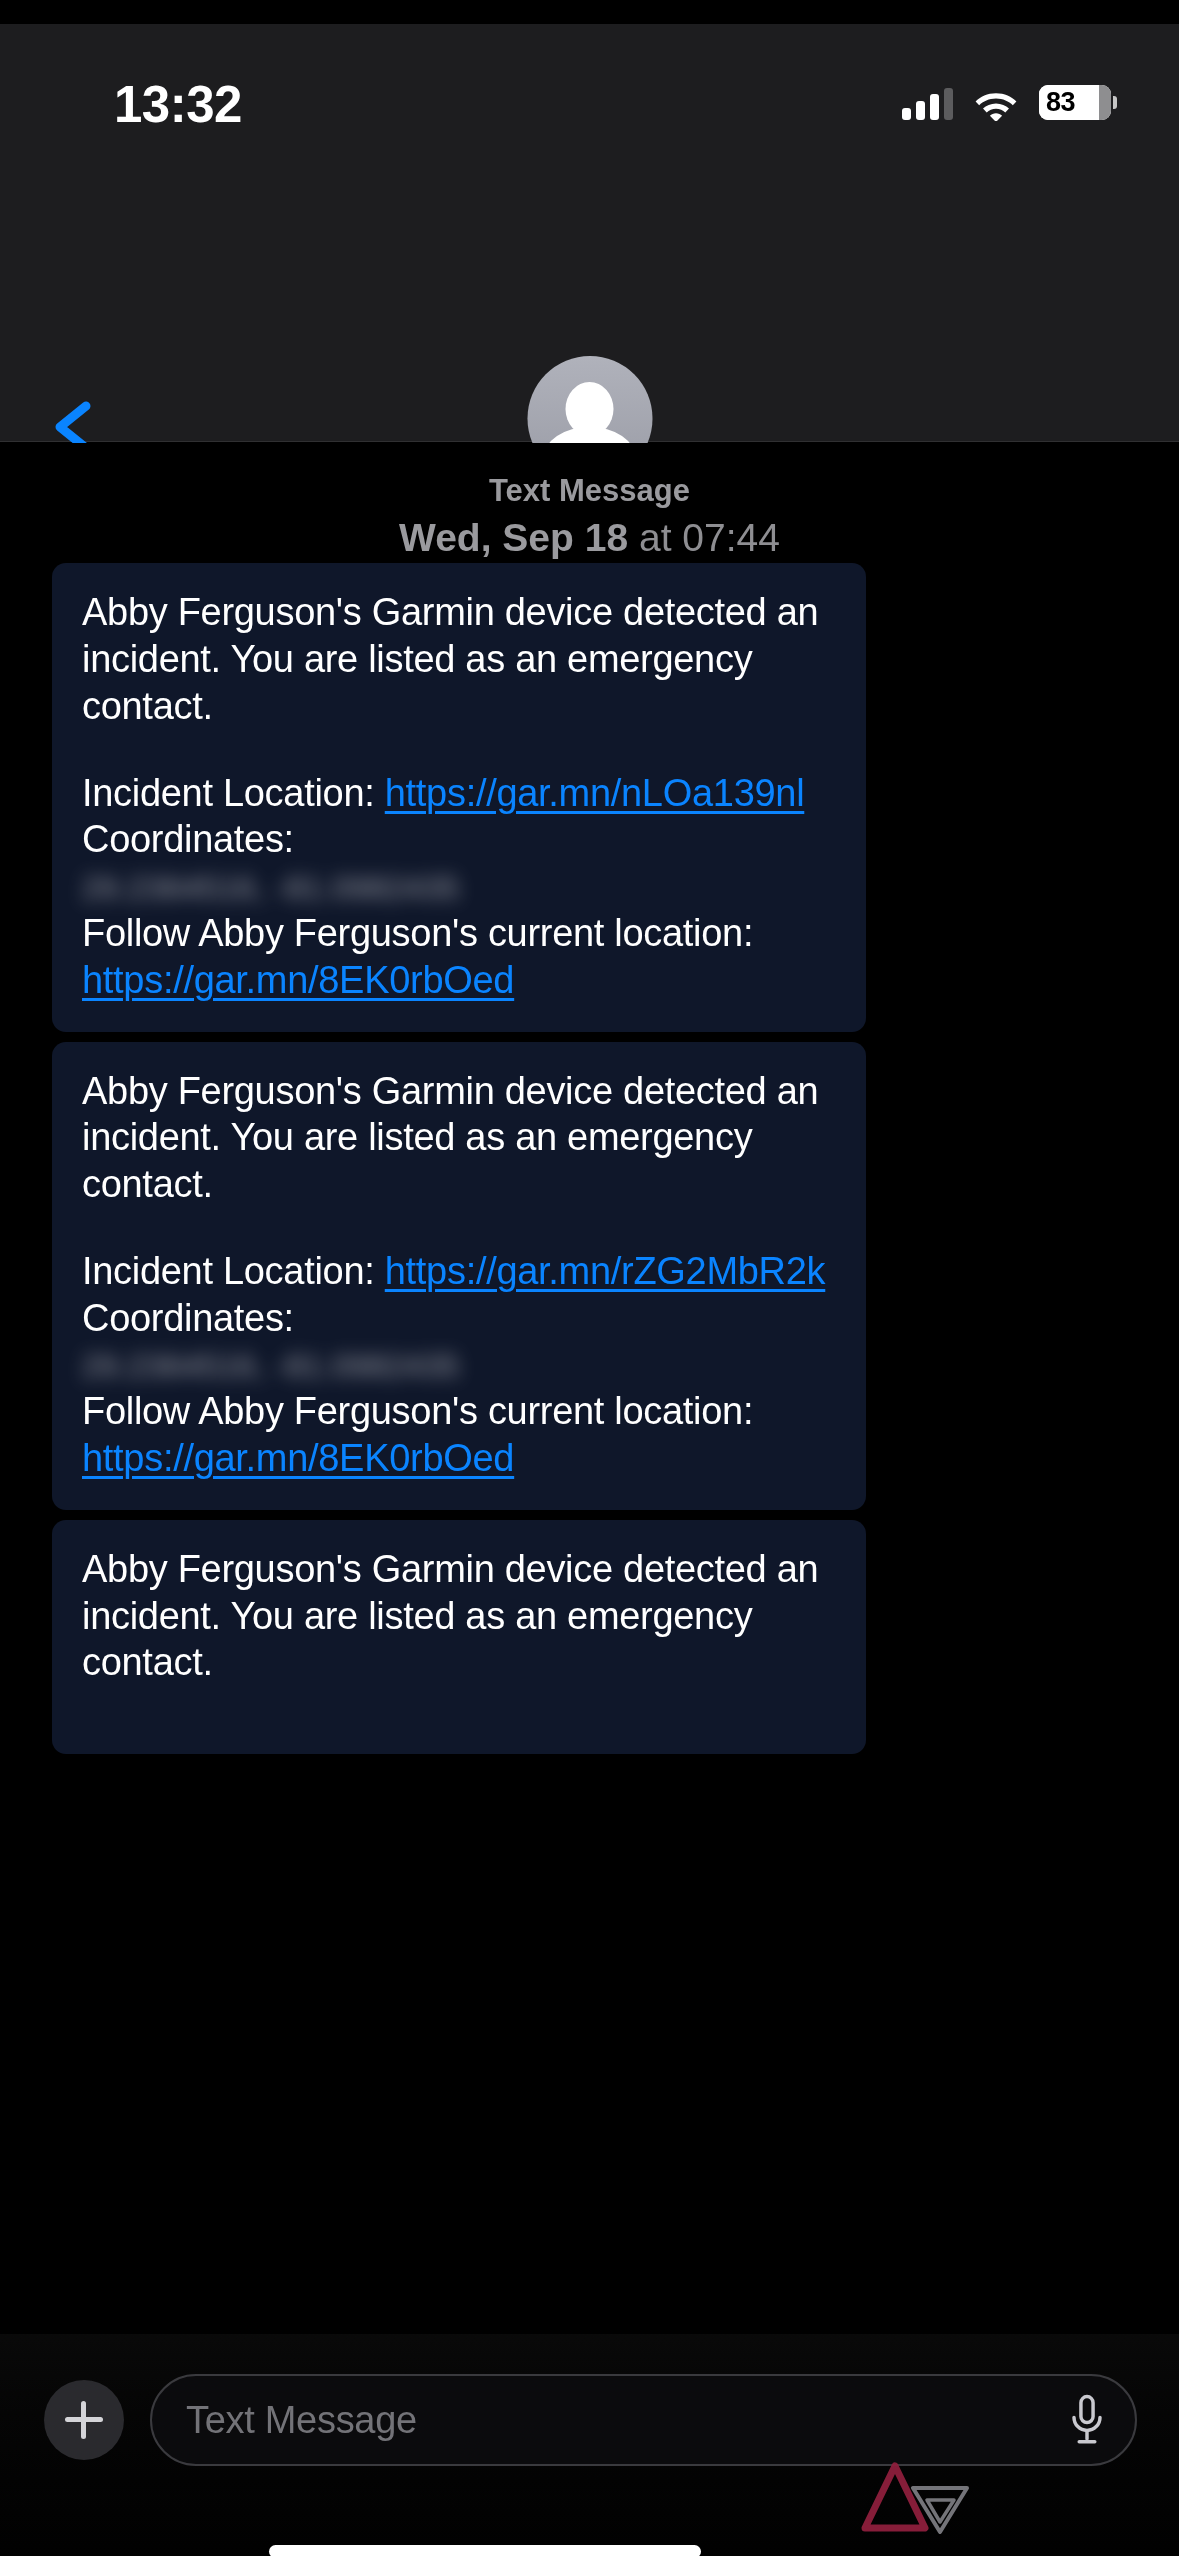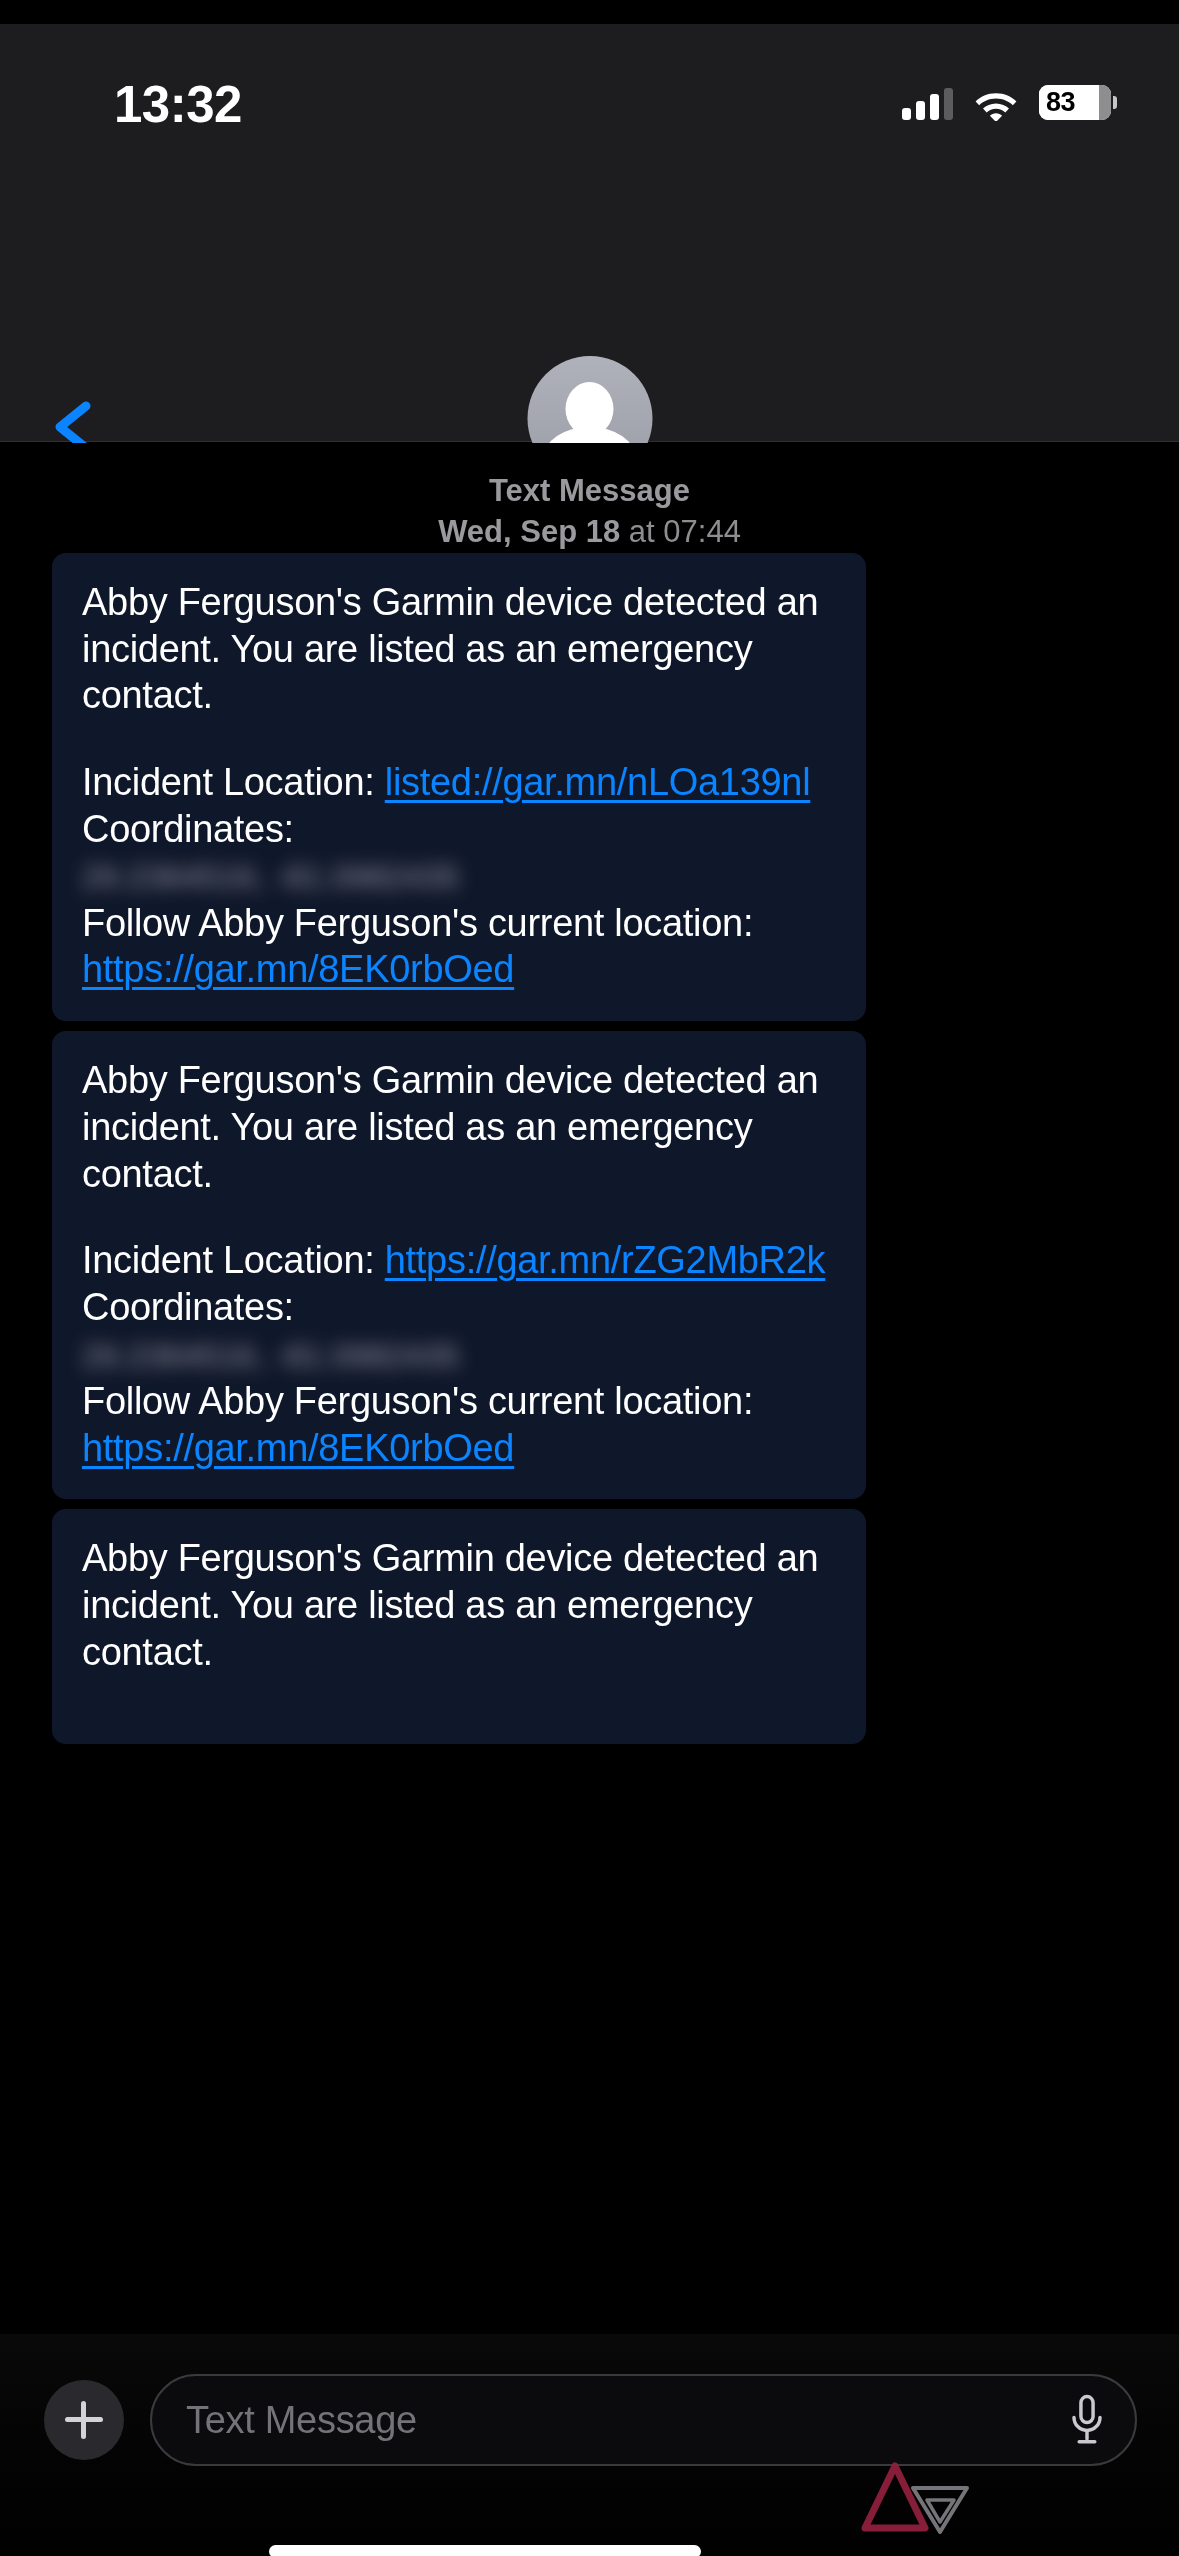--- a/index.html
+++ b/index.html
@@ -84,21 +84,21 @@
 
   
   .convo {
     position:absolute; top:419px; left:0; width:1179px; height:1891px;
     background:#000; overflow:hidden;
   }
   .daystamp {
     text-align:center; padding-top:28px; line-height:1.32;
   }
   .daystamp .title { color:#9a9a9e; font-size:31px; font-weight:600; }
-  .daystamp .when { color:#9a9a9e; font-size:31px; font-weight:600; }
+  .daystamp .when { color:#9a9a9e; font-size:39px; font-weight:600; }
   .daystamp .when .at { font-weight:400; color:#8e8e92; }
 
   .bubble {
     position:relative; margin:0 0 10px 52px; width:814px;
     background:#0f172a; border-radius:14px;
     padding:26px 30px 28px 30px;
     color:#fff; font-size:38px; line-height:1.23;
     letter-spacing:-0.3px; word-break:break-word;
   }
   .bubble p { margin:0; }
@@ -210,21 +210,21 @@
   <div class="convo">
     <div class="daystamp">
       <div class="title">Text Message</div>
       <div class="when">
         <span>Wed, Sep 18</span>
         <span class="at">at</span>
         <span class="at">07:44</span>
       </div>
     </div>
     <div id="bubbles">
-        <div class="bubble"><p>Abby Ferguson's Garmin device detected an incident. You are listed as an emergency contact.</p><div class="spacer"></div><p><span>Incident Location: </span><a>listed://gar.mn/nLOa139nl</a></p><p>Coordinates:</p><div class="redacted">29.2364516, -81.0982435</div><p><span>Follow Abby Ferguson's current location: </span><a>https://gar.mn/8EK0rbOed</a></p></div>
+        <div class="bubble"><p>Abby Ferguson's Garmin device detected an incident. You are listed as an emergency contact.</p><div class="spacer"></div><p><span>Incident Location: </span><a>https://gar.mn/nLOa139nl</a></p><p>Coordinates:</p><div class="redacted">29.2364516, -81.0982435</div><p><span>Follow Abby Ferguson's current location: </span><a>https://gar.mn/8EK0rbOed</a></p></div>
         <div class="bubble"><p>Abby Ferguson's Garmin device detected an incident. You are listed as an emergency contact.</p><div class="spacer"></div><p><span>Incident Location: </span><a>https://gar.mn/rZG2MbR2k</a></p><p>Coordinates:</p><div class="redacted">29.2364516, -81.0982435</div><p><span>Follow Abby Ferguson's current location: </span><a>https://gar.mn/8EK0rbOed</a></p></div>
         <div class="bubble bubble-clipped">
           <p>Abby Ferguson's Garmin device detected an incident. You are listed as an emergency contact.</p>
           <div class="spacer"></div>
         </div>
       </div>
   </div>
 
   <div class="inputbar">
     <div class="plus-btn">

